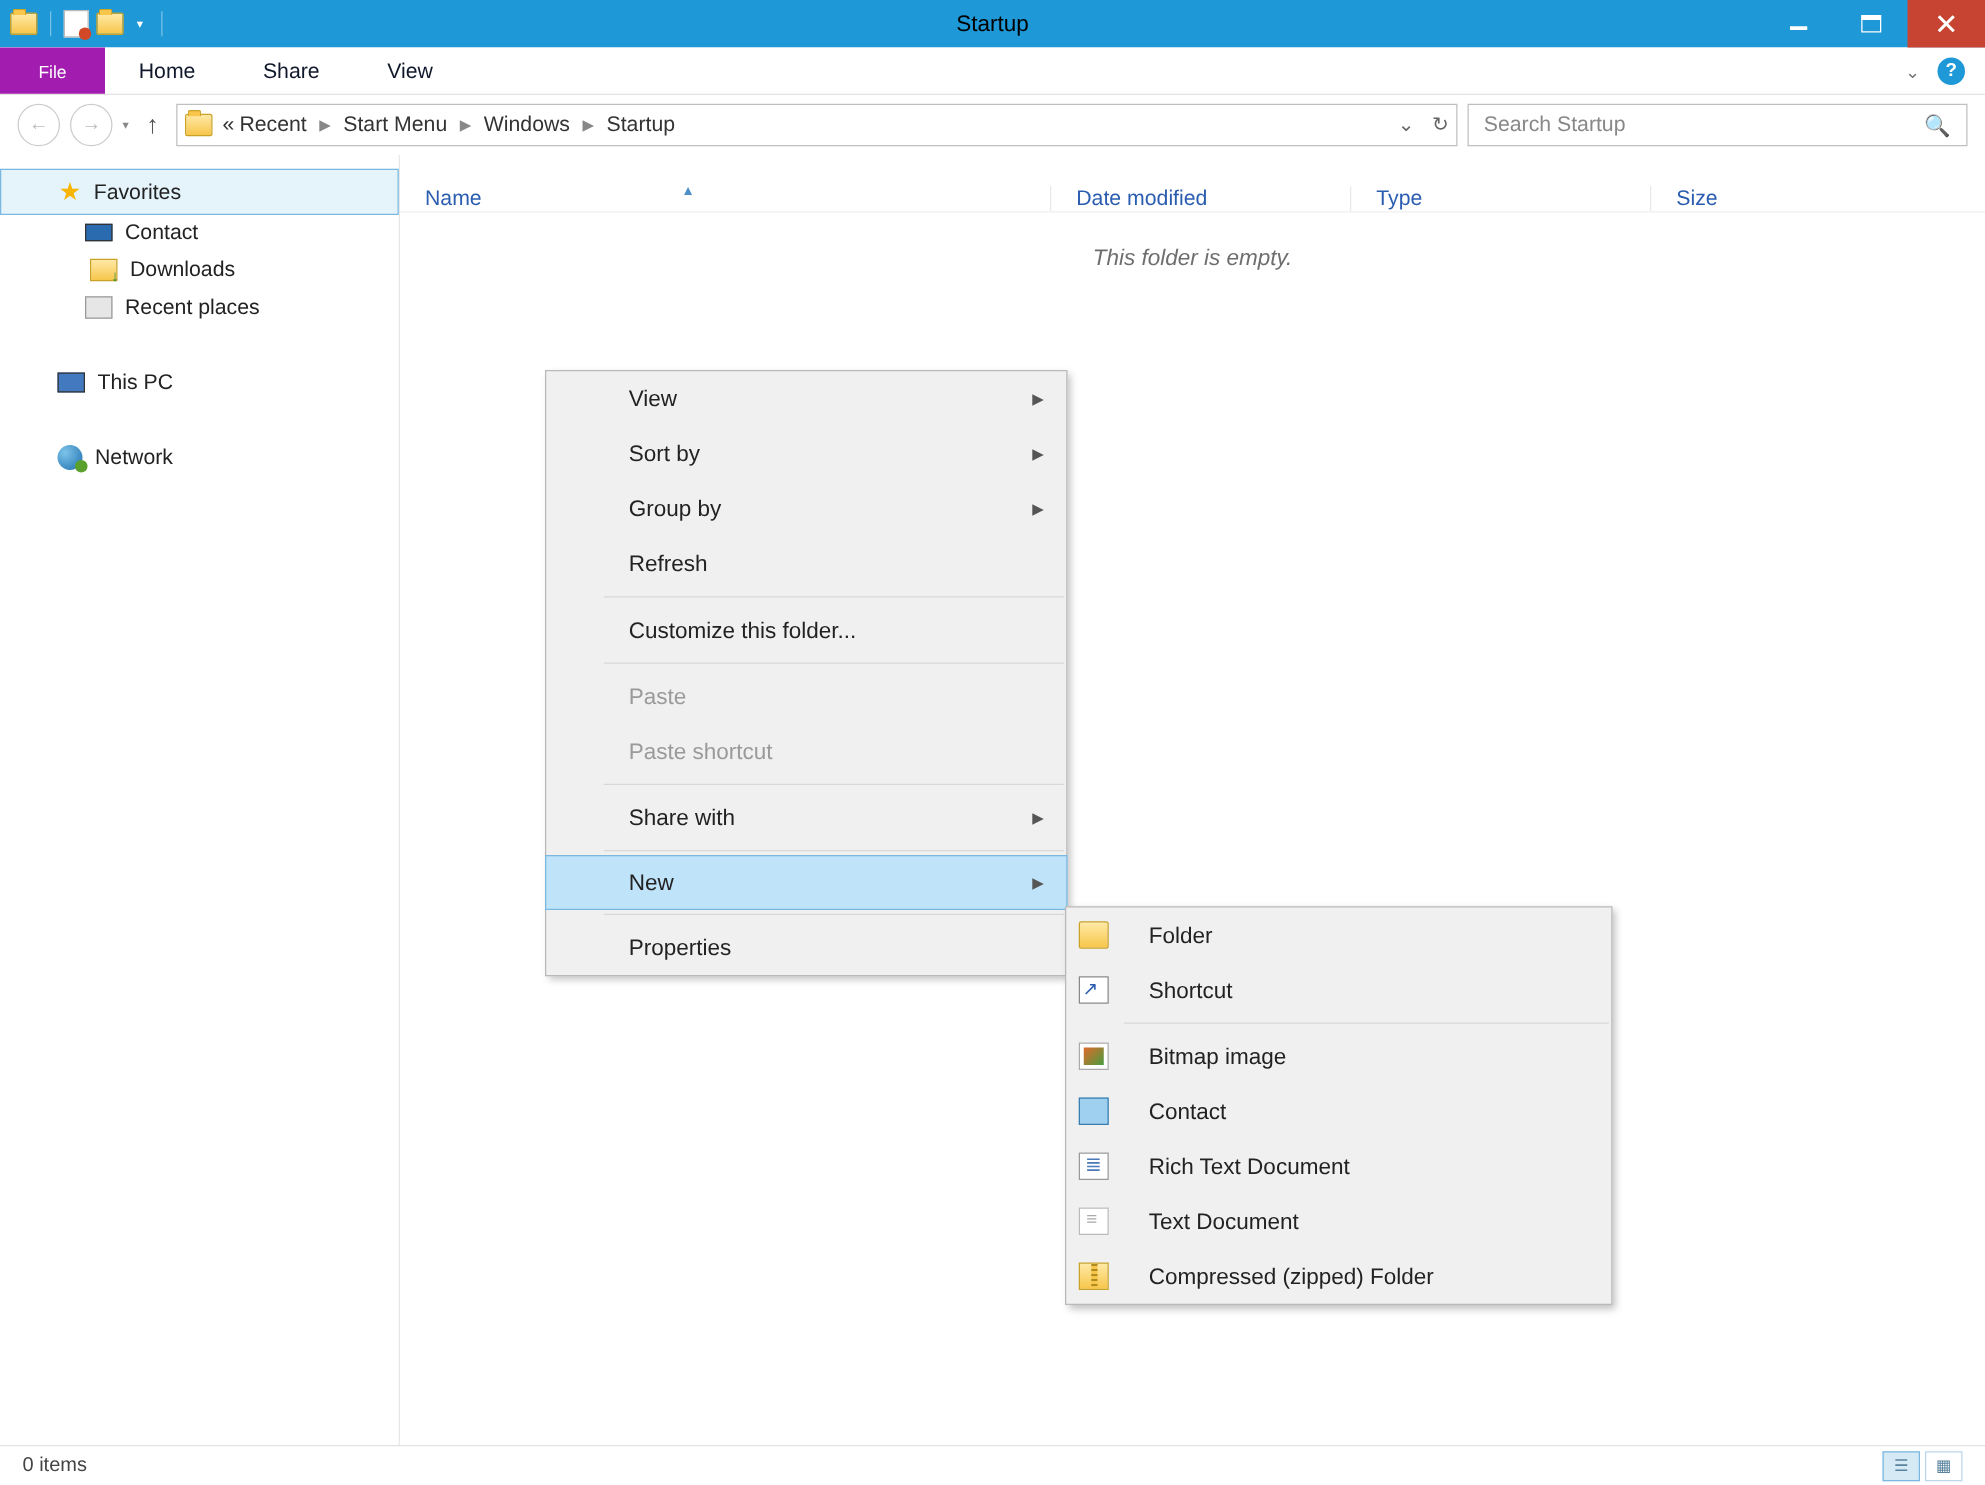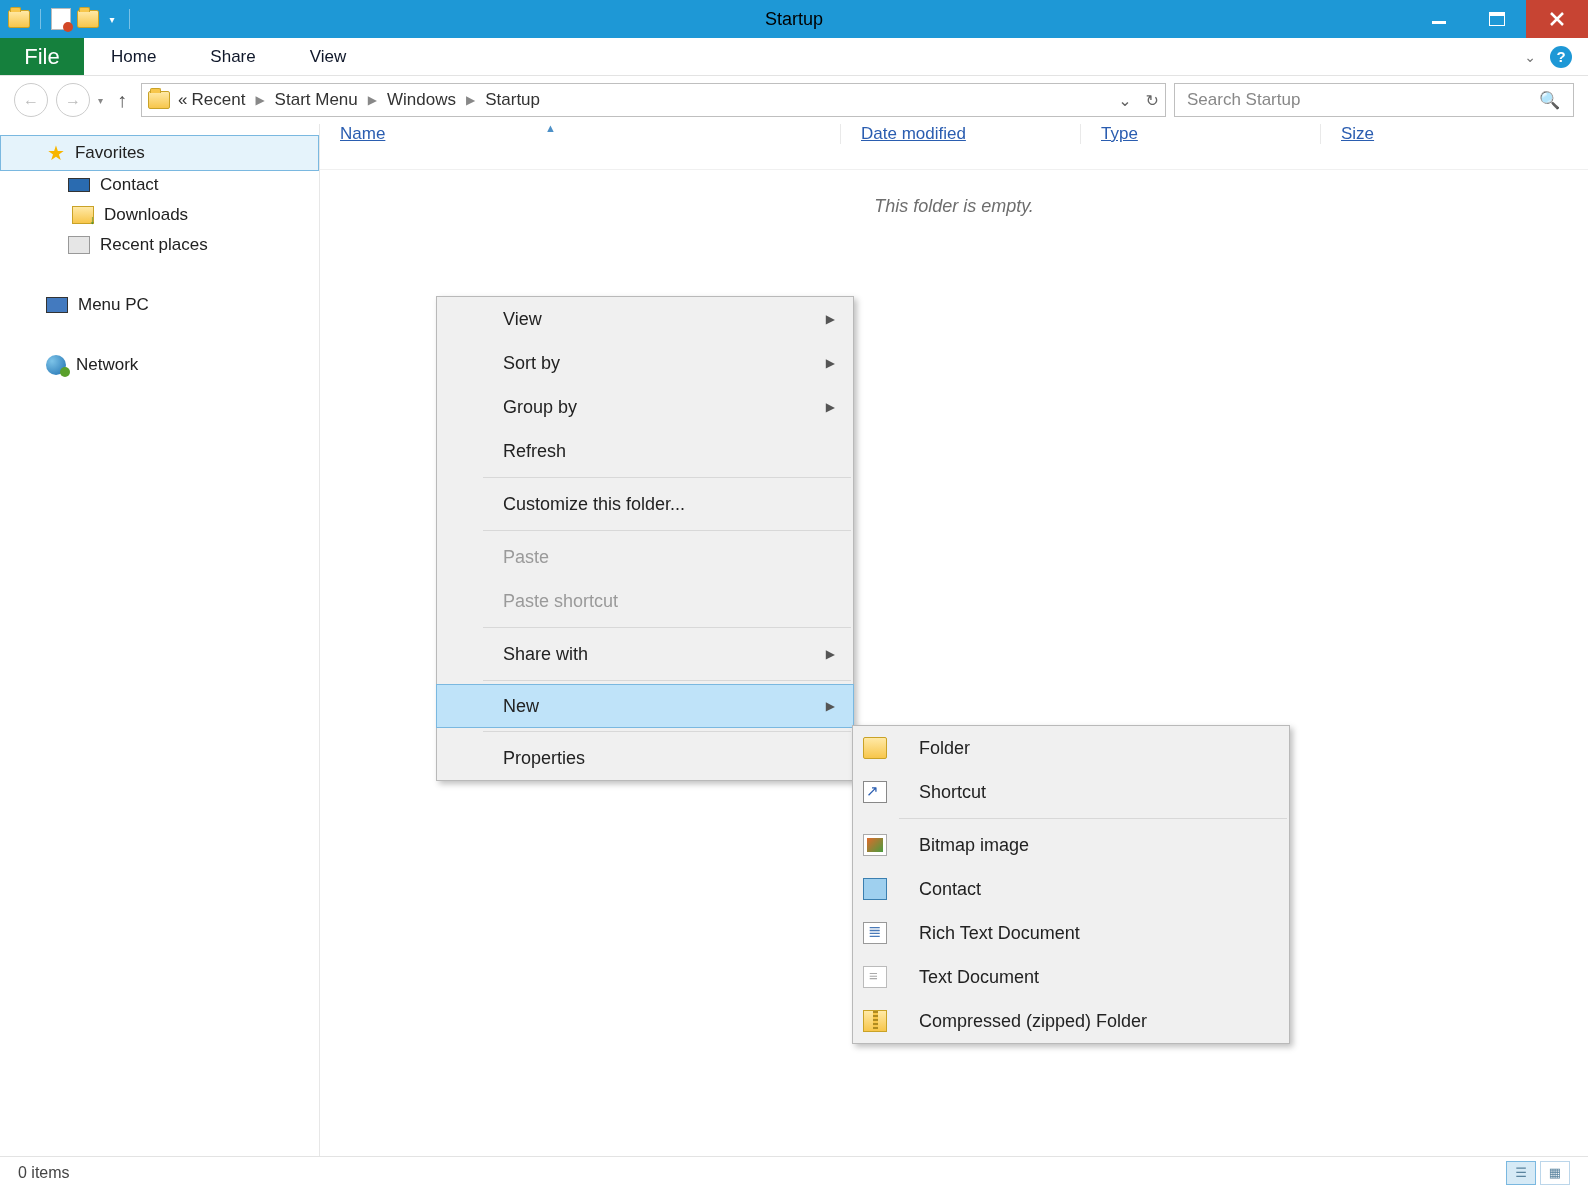--- a/index.html
+++ b/index.html
@@ -10,21 +10,21 @@
 .folder-ic:before { content:""; position:absolute; top:-4px; left:1px; width:9px; height:4px; background:#f7c64b; border:1px solid #c9a227; border-bottom:none; border-radius:2px 2px 0 0; }
 .prop-ic { width:20px; height:22px; background:#fff; border:1px solid #bbb; position:relative; }
 .prop-ic:after { content:""; position:absolute; right:-3px; bottom:-3px; width:10px; height:10px; background:#d24726; border-radius:50%; }
 .sep-v { width:1px; height:20px; background:rgba(255,255,255,0.4); margin:0 4px; }
 .qat-dd { width:14px; color:#fff; font-size:10px; text-align:center; }
 .title { position:absolute; left:50%; transform:translateX(-50%); font-size:18px; color:#000; }
 .winbtns { margin-left:auto; display:flex; height:100%; }
 .winbtn { width:58px; display:flex; align-items:center; justify-content:center; color:#fff; font-size:18px; }
 .winbtn.close { background:#c74433; width:62px; }
 .ribbon { height:38px; background:#fff; border-bottom:1px solid #e3e3e3; display:flex; align-items:stretch; }
-.file-tab { width:84px; background:#15803d; color:#fff; display:flex; align-items:center; justify-content:center; font-size:22px; }
+.file-tab { width:84px; background:#a21caf; color:#fff; display:flex; align-items:center; justify-content:center; font-size:14px; }
 .rtab { padding:0 27px; display:flex; align-items:center; font-size:17px; color:#0f172a; }
 .rib-right { margin-left:auto; display:flex; align-items:center; gap:14px; padding-right:16px; }
 .chev { color:#777; font-size:14px; }
 .help-ic { width:22px; height:22px; border-radius:50%; background:#1e98d6; color:#fff; display:flex; align-items:center; justify-content:center; font-size:15px; font-weight:bold; }
 .navrow { height:48px; display:flex; align-items:center; padding:0 14px; gap:8px; }
 .nav-circ { width:34px; height:34px; border:1px solid #ccc; border-radius:50%; display:flex; align-items:center; justify-content:center; color:#bbb; font-size:16px; }
 .nav-dd { color:#888; font-size:10px; }
 .nav-up { color:#555; font-size:20px; padding:0 6px; }
 .addr { flex:1; height:34px; border:1px solid #bfbfbf; display:flex; align-items:center; padding:0 6px; position:relative; }
 .addr .folder-ic { margin-right:6px; }
@@ -40,21 +40,21 @@
 .sb-ic { width:22px; height:18px; flex-shrink:0; }
 .star { color:#f7b500; font-size:20px; }
 .desk { width:22px; height:14px; background:#2a6bb0; border:1px solid #333; }
 .dl-ic { width:22px; height:18px; background:linear-gradient(#ffe9a6,#f7c64b); border:1px solid #c9a227; position:relative; }
 .dl-ic:after { content:"↓"; position:absolute; right:-2px; bottom:-4px; font-size:12px; color:#2a8a2a; font-weight:bold; }
 .rp-ic { width:22px; height:18px; background:#e6e6e6; border:1px solid #999; }
 .pc-ic { width:22px; height:16px; background:#437abf; border:1px solid #333; }
 .net-ic { width:20px; height:20px; border-radius:50%; background:radial-gradient(circle at 30% 30%,#7cc3e8,#1e6fb0); position:relative; }
 .net-ic:after{content:"";position:absolute;right:-4px;bottom:-2px;width:10px;height:10px;background:#5aa02c;border-radius:50%;}
 .main { flex:1; position:relative; }
-.cols { display:flex; height:46px; align-items:flex-start; border-bottom:1px solid #f0f0f0; color:#2a5db0; font-size:17px;text-decoration:underline; }
+.cols { display:flex; height:46px; align-items:flex-end; border-bottom:1px solid #f0f0f0; color:#2a5db0; font-size:17px; }
 .col { padding-left:20px; position:relative; }
 .col.name{width:520px;}
 .col.dm{width:240px;border-left:1px solid #e9e9e9;}
 .col.type{width:240px;border-left:1px solid #e9e9e9;}
 .col.size{width:150px;border-left:1px solid #e9e9e9;}
 .sort-arrow{position:absolute;top:-2px;left:225px;color:#4d90c7;font-size:11px;}
 .empty-msg { text-align:center; padding-top:26px; font-size:18px; color:#6e6e6e;font-style:italic; }
 .ctx { position:absolute; background:#f0f0f0; border:1px solid #b9b9b9; box-shadow:3px 3px 6px rgba(0,0,0,0.25); font-size:18px; color:#222; }
 .ctx1 { left:436px; top:296px; width:418px; }
 .ctx2 { left:852px; top:725px; width:438px; }
@@ -165,21 +165,21 @@
       <span class="sb-ic dl-ic"></span>
       <span>Downloads</span>
     </div>
     <div class="sb-item" style="padding-left:68px">
       <span class="sb-ic rp-ic"></span>
       <span>Recent places</span>
     </div>
     <div style="height:30px"></div>
     <div class="sb-item">
       <span class="sb-ic pc-ic"></span>
-      <span>Menu PC</span>
+      <span>This PC</span>
     </div>
     <div style="height:30px"></div>
     <div class="sb-item">
       <span class="sb-ic net-ic"></span>
       <span>Network</span>
     </div>
   </div>
 
   <div class="main">
     <div class="cols">

